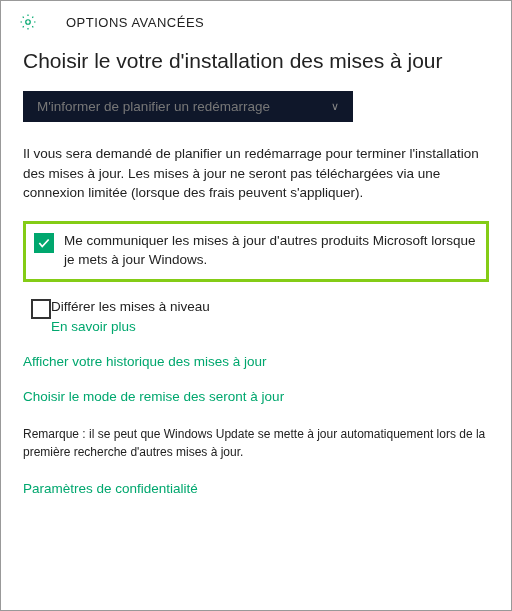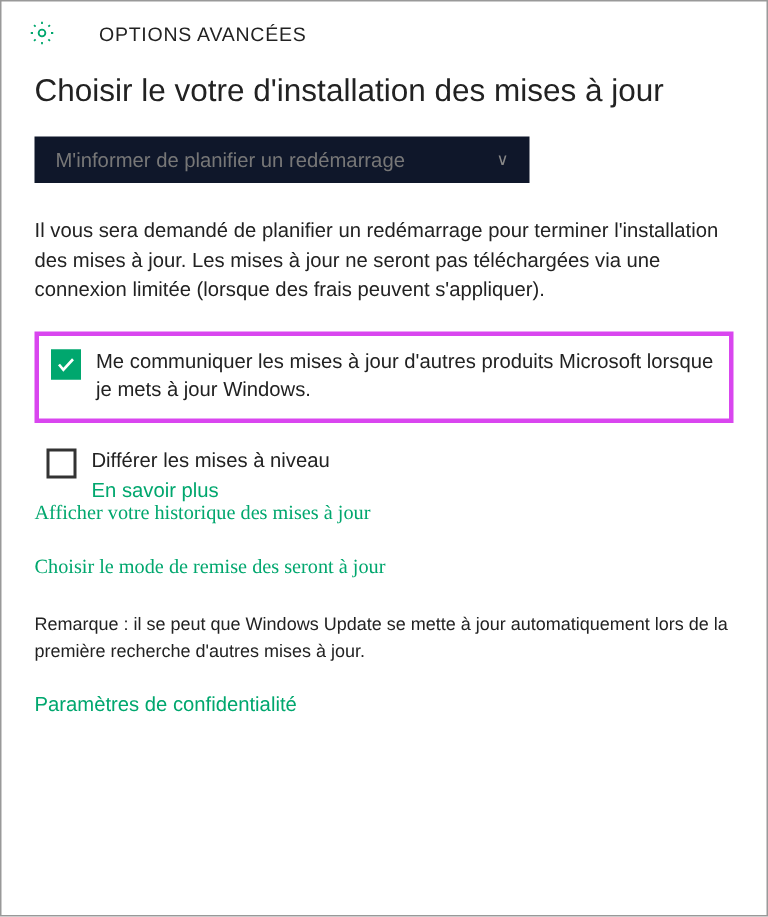--- a/index.html
+++ b/index.html
@@ -58,21 +58,21 @@
       font-size: 11px;
       color: #888;
     }
     .description {
       font-size: 13.5px;
       color: #222;
       line-height: 1.45;
       margin-bottom: 18px;
     }
     .highlight-box {
-      border: 3px solid #d946ef;
+      border: 3px solid #84cc16;
       padding: 8px 8px 10px 8px;
       margin-bottom: 12px;
     }
     .check-row {
       display: flex;
       align-items: flex-start;
       gap: 10px;
     }
     .checkbox {
       width: 20px;
@@ -90,35 +90,34 @@
       color: #fff;
     }
     .check-text {
       font-size: 13.5px;
       color: #222;
       line-height: 1.4;
     }
     .defer-row {
       display: flex;
       align-items: flex-start;
-      gap: 10px;
       padding: 4px 8px 0 8px;
+      margin-bottom: 20px;
     }
     .learn-more {
       color: #00A76E;
       font-size: 13.5px;
       display: block;
       margin-top: 2px;
     }
     .link {
       color: #00A76E;
       font-size: 13.5px;
       display: block;
       margin-bottom: 20px;
-      font-family: Liberation Serif, serif;
     }
     .remark {
       font-size: 12px;
       color: #222;
       line-height: 1.45;
       margin-top: 22px;
       margin-bottom: 18px;
     }
     .privacy-link {
       color: #00A76E;

